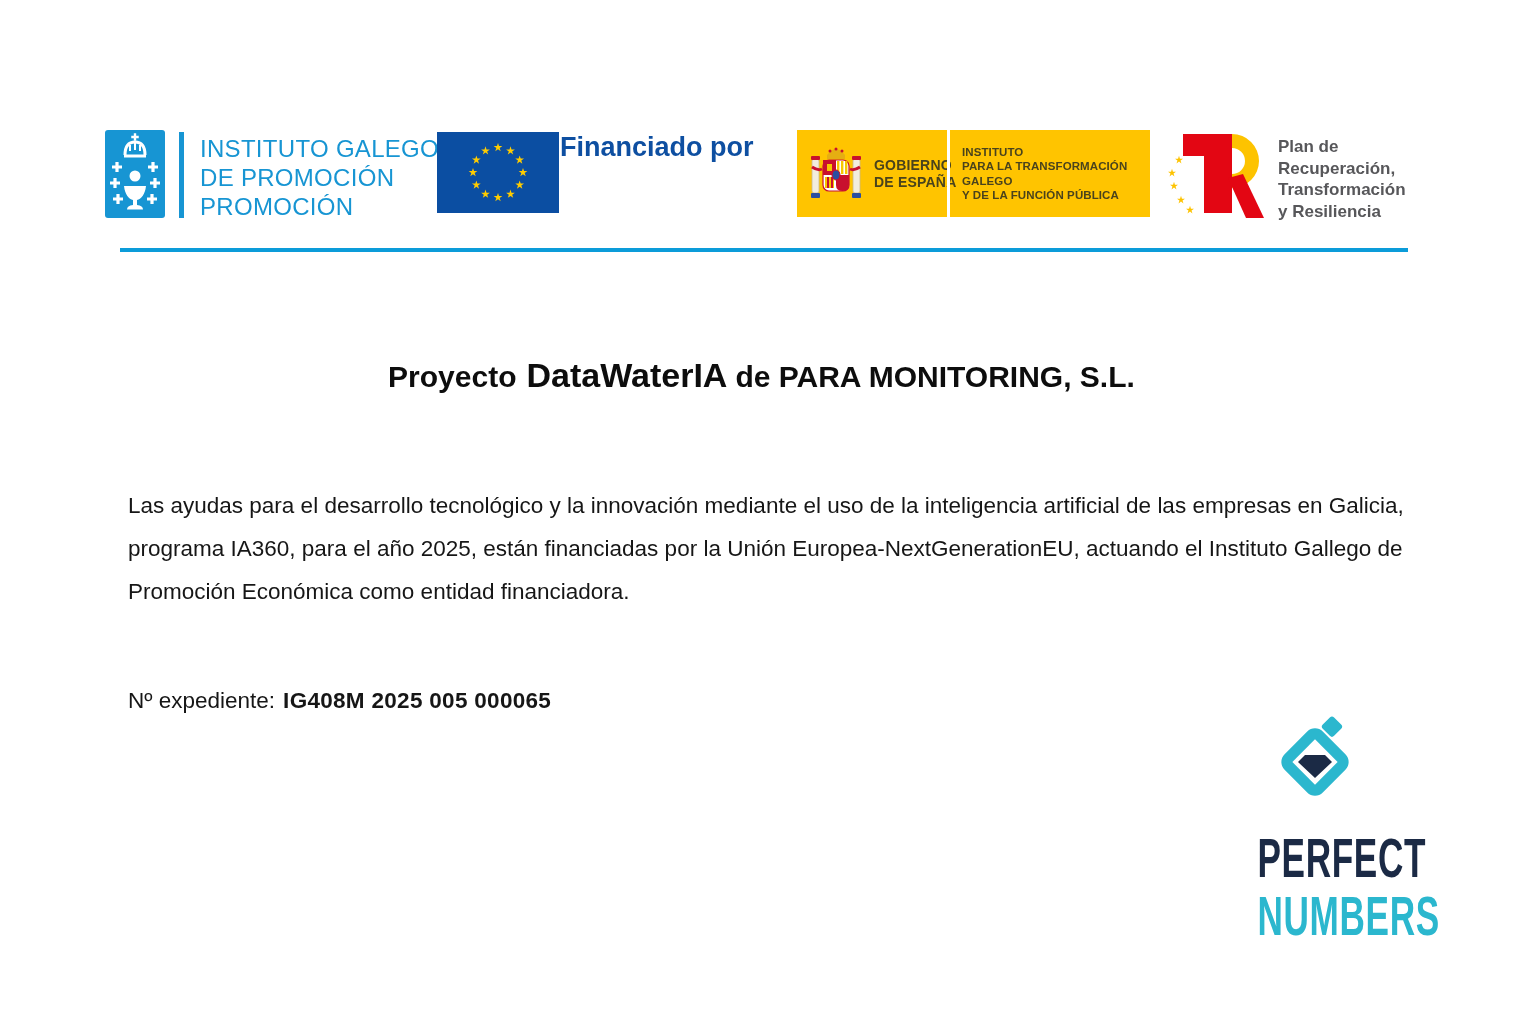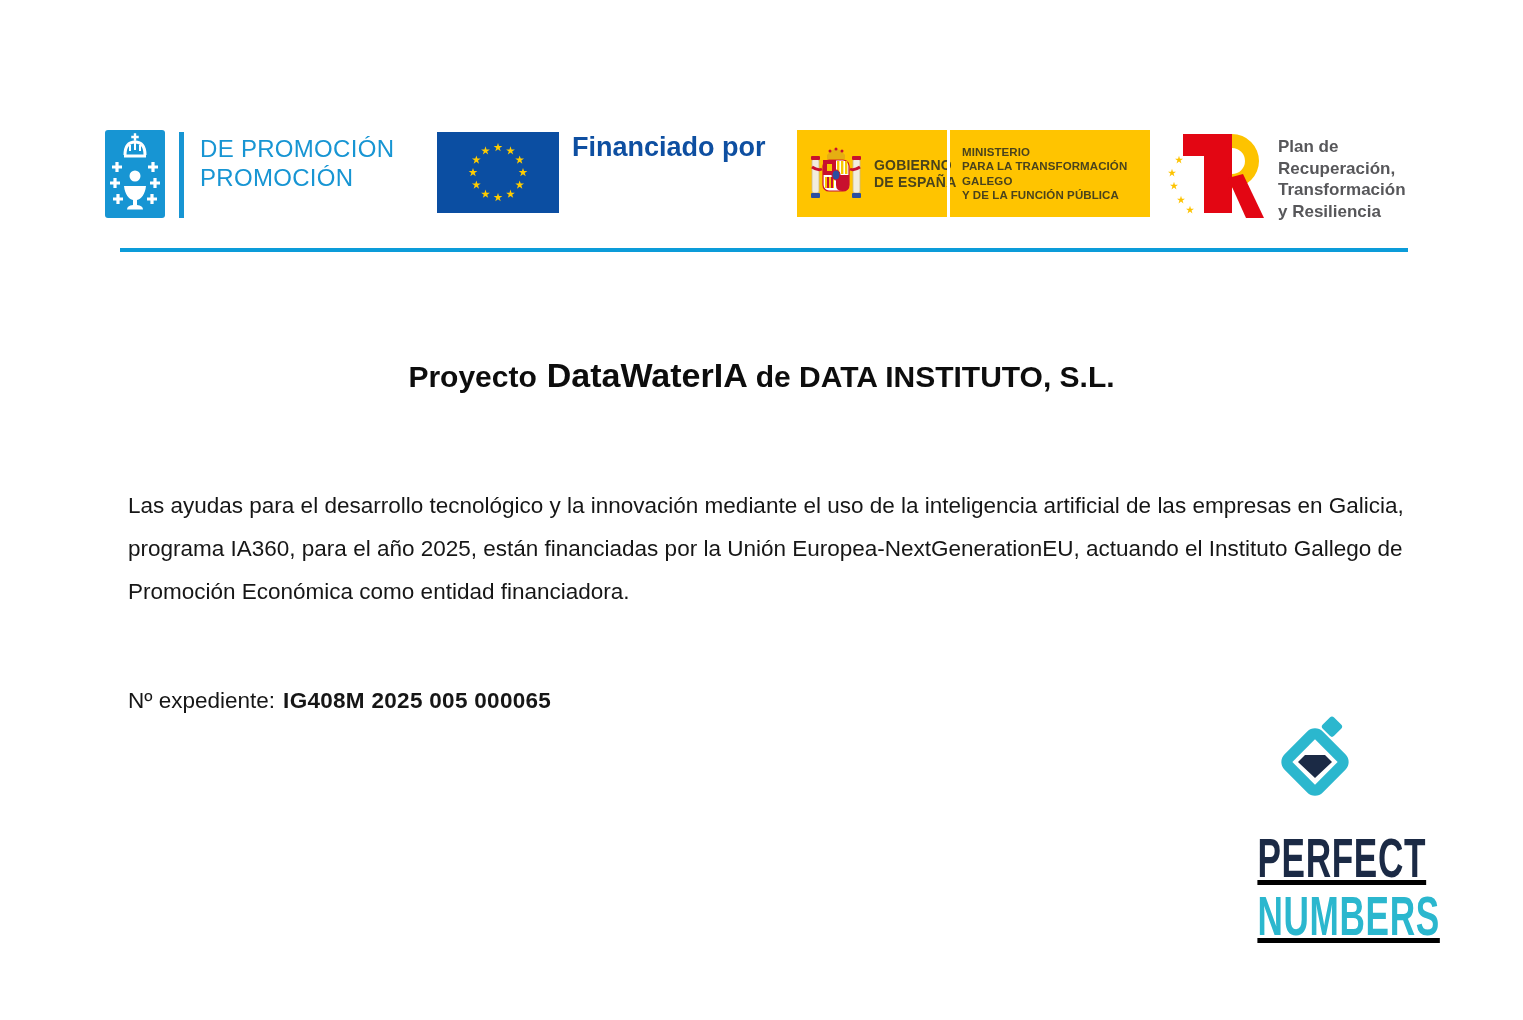--- a/index.html
+++ b/index.html
@@ -6,21 +6,21 @@
   html,body { background:#ffffff; }
   body { font-family:"Liberation Sans", sans-serif; }
   .page { position:relative; width:1523px; height:1020px; background:#ffffff; overflow:hidden; }
 
   
   .igape { position:absolute; left:105px; top:130px; display:flex; align-items:flex-start; }
   .igape-bar { width:5px; height:86px; background:#1795D3; margin:2px 0 0 14px; }
   .igape-text { margin:4px 0 0 16px; color:#1795D3; font-size:24px; font-weight:500; line-height:29px; letter-spacing:0.3px; }
 
   .eu { position:absolute; left:437px; top:132px; display:flex; align-items:flex-start; }
-  .eu-text { margin-left:13px; }
+  .eu-text { margin-left:1px; }
   .eu-line-bold { color:#0E4FA1; font-size:27px; font-weight:700; line-height:31px; }
   .eu-line-gray { color:#6D6E71; font-size:24px; font-weight:400; margin-top:5px; }
 
   .spain-banner { position:absolute; left:797px; top:130px; width:353px; height:87px; background:#FFC400; display:flex; align-items:center; }
   .spain-arms { margin-left:13px; }
   .gob-text { margin-left:12px; color:#4A431C; font-size:14px; font-weight:700; line-height:17px; letter-spacing:0.2px; width:110px; }
   .spain-divider { width:3px; height:87px; background:#ffffff; position:absolute; left:150px; top:0; }
   .ministry-text { position:absolute; left:165px; top:50%; transform:translateY(-50%); color:#4A431C; font-size:11.5px; font-weight:600; line-height:14.5px; letter-spacing:0.1px; }
 
   .prtr { position:absolute; left:1168px; top:126px; display:flex; align-items:flex-end; }
@@ -32,21 +32,21 @@
   .doc-title { position:absolute; left:0; top:353px; width:1523px; text-align:center; color:#0d0d0d; font-weight:700; font-size:30px; line-height:44px; }
   .doc-title .project-name { font-size:34px; margin:12px 8px; }
   .doc-title .title-prefix { margin-right:2px; }
 
   .body-paragraph { position:absolute; left:128px; top:484px; width:1280px; color:#161616; font-size:22.5px; font-weight:400; line-height:43px; }
 
   .expediente { position:absolute; left:128px; top:688px; color:#161616; font-size:22.5px; }
   .expediente .exp-value { font-weight:700; margin-left:8px; letter-spacing:0.3px; }
 
   
-  .pn-logo { position:absolute; left:1225px; top:710px; width:180px; text-align:left;text-decoration:underline; }
+  .pn-logo { position:absolute; left:1225px; top:710px; width:180px; text-align:left; }
   .pn-diamond { display:block; margin:0 auto; }
   .pn-word { font-weight:700; font-size:55px; line-height:56px; transform:scaleX(0.64); transform-origin:center; white-space:nowrap; letter-spacing:1px; }
   .pn-word-1 { color:#1B2A45; margin-top:16px; }
   .pn-word-2 { color:#2BB7CE; margin-top:2px; }
 </style>
 </head>
 <body>
 
 <div class="page">
 
@@ -66,20 +66,21 @@
       <use href="#gcross" transform="translate(48,37)"></use>
       <use href="#gcross" transform="translate(10,53)"></use>
       <use href="#gcross" transform="translate(50,53)"></use>
       <use href="#gcross" transform="translate(13,69)"></use>
       <use href="#gcross" transform="translate(47,69)"></use>
       <circle cx="30" cy="46" r="5.5" fill="#ffffff"></circle>
       <path d="M19,56 h22 c-1,9 -5,13 -9,14 l0,5 c4,0.6 6,1.8 6,4.5 h-16 c0,-2.7 2,-3.9 6,-4.5 l0,-5 c-4,-1 -8,-5 -9,-14 z" fill="#ffffff"></path>
     </svg>
     <div class="igape-bar"></div>
     <div class="igape-text">
+      <div>INSTITUTO GALEGO</div>
       <div>DE PROMOCIÓN</div>
       <div>PROMOCIÓN</div>
     </div>
   </div>
 
   <div class="eu">
     <svg width="122" height="81" viewBox="0 0 122 81">
       <rect x="0" y="0" width="122" height="81" fill="#0B4EA2"></rect>
       <defs>
         <path id="eustar" d="M0,-4.6 L1.03,-1.42 L4.37,-1.42 L1.67,0.54 L2.7,3.72 L0,1.76 L-2.7,3.72 L-1.67,0.54 L-4.37,-1.42 L-1.03,-1.42 Z" fill="#FFCC00"></path>
@@ -131,21 +132,21 @@
       <rect x="17" y="34" width="2" height="11" fill="#C8102E"></rect>
       <rect x="21" y="34" width="2" height="11" fill="#C8102E"></rect>
       <ellipse cx="26" cy="32" rx="4" ry="5" fill="#2B4EA0" stroke="#C8102E" stroke-width="1"></ellipse>
     </svg>
     <div class="gob-text">
       <div>GOBIERNO</div>
       <div>DE ESPAÑA</div>
     </div>
     <div class="spain-divider"></div>
     <div class="ministry-text">
-      <div>MINISTERIO</div>
+      <div>INSTITUTO</div>
       <div>PARA LA TRANSFORMACIÓN GALEGO</div>
       <div>Y DE LA FUNCIÓN PÚBLICA</div>
     </div>
   </div>
 
   <div class="prtr">
     <svg width="100" height="96" viewBox="0 0 100 96">
       <defs>
         <path id="prtrstar" d="M0,-4.2 L0.94,-1.3 L3.99,-1.3 L1.53,0.5 L2.47,3.4 L0,1.6 L-2.47,3.4 L-1.53,0.5 L-3.99,-1.3 L-0.94,-1.3 Z" fill="#FDC300"></path>
       </defs>
@@ -165,21 +166,21 @@
       <div>Plan de</div>
       <div>Recuperación,</div>
       <div>Transformación</div>
       <div>y Resiliencia</div>
     </div>
   </div>
 
   <div class="header-rule"></div>
 
   <div class="doc-title">
-    <span class="title-prefix">Proyecto</span><span class="project-name">DataWaterIA</span><span>de DATA INSTITUTO, S.L.</span>
+    <span class="title-prefix">Proyecto</span><span class="project-name">DataWaterIA</span><span>de PARA MONITORING, S.L.</span>
   </div>
 
   <div class="body-paragraph">Las ayudas para el desarrollo tecnológico y la innovación mediante el uso de la inteligencia artificial de las empresas en Galicia, programa IA360, para el año 2025, están financiadas por la Unión Europea-NextGenerationEU, actuando el Instituto Gallego de Promoción Económica como entidad financiadora.</div>
 
   <div class="expediente">
     <span>Nº expediente:</span><span class="exp-value">IG408M 2025 005 000065</span>
   </div>
 
   <div class="pn-logo">
     <svg class="pn-diamond" width="104" height="104" viewBox="0 0 104 104">

